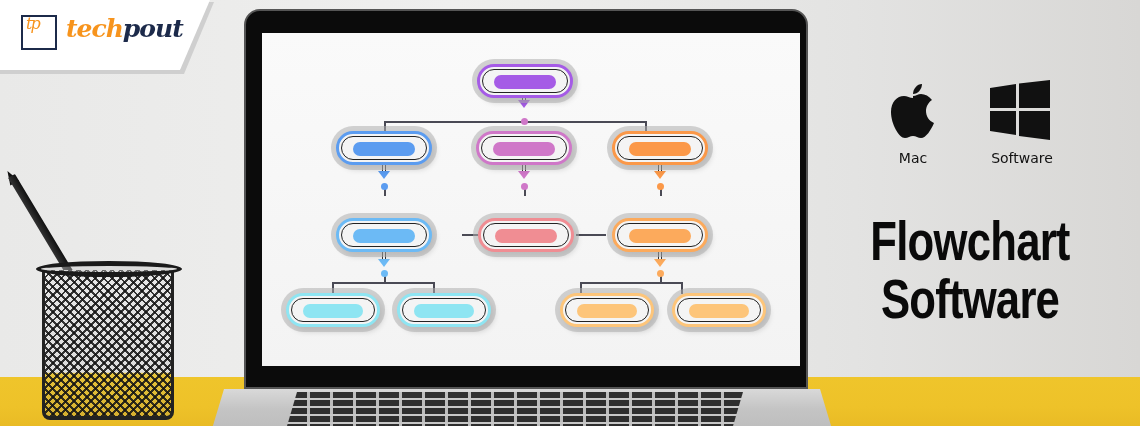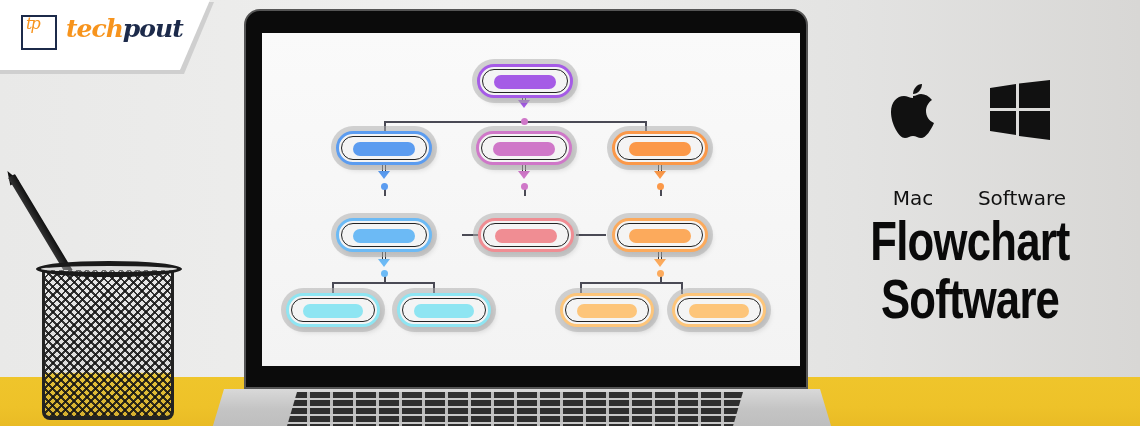--- a/index.html
+++ b/index.html
@@ -66,21 +66,21 @@
   .node::before { content:""; position:absolute; inset: 2px; border: 1.5px solid #222; border-radius: 14px; }
   .node .bar { position: absolute; left: 14px; right: 14px; top: 8px; height: 14px;
     border-radius: 8px; background: var(--c); }
   .line { position: absolute; background: #4a4a55; }
   .dot { position: absolute; width: 7px; height: 7px; border-radius: 50%; background: var(--c); }
   .arrow { position: absolute; width: 0; height: 0; border-left: 6px solid transparent;
     border-right: 6px solid transparent; border-top: 8px solid var(--c); }
   .stem { position: absolute; width: 4px; height: 10px; border: 1px solid #333; background: #fff; }
 
   
-  .os { position: absolute; text-align: center; color: #111; font-size: 20px; font-family: "DejaVu Sans", sans-serif; margin-top: 36px; }
+  .os { position: absolute; text-align: center; color: #111; font-size: 14px; font-family: "DejaVu Sans", sans-serif; }
   .apple { position: absolute; left: 889px; top: 82px; width: 48px; height: 58px; }
   .win { position: absolute; left: 990px; top: 80px; width: 60px; height: 60px; }
   .headline { position: absolute; left: 820px; top: 212px; width: 300px; text-align: center;
     font-family: "Liberation Sans", sans-serif; font-weight: bold; color: #0a0a0a;
     font-size: 56px; line-height: 58px; transform: scaleX(.78); letter-spacing: -1px; }
 </style>
 </head>
 <body>
 
 <div class="wall"></div>

